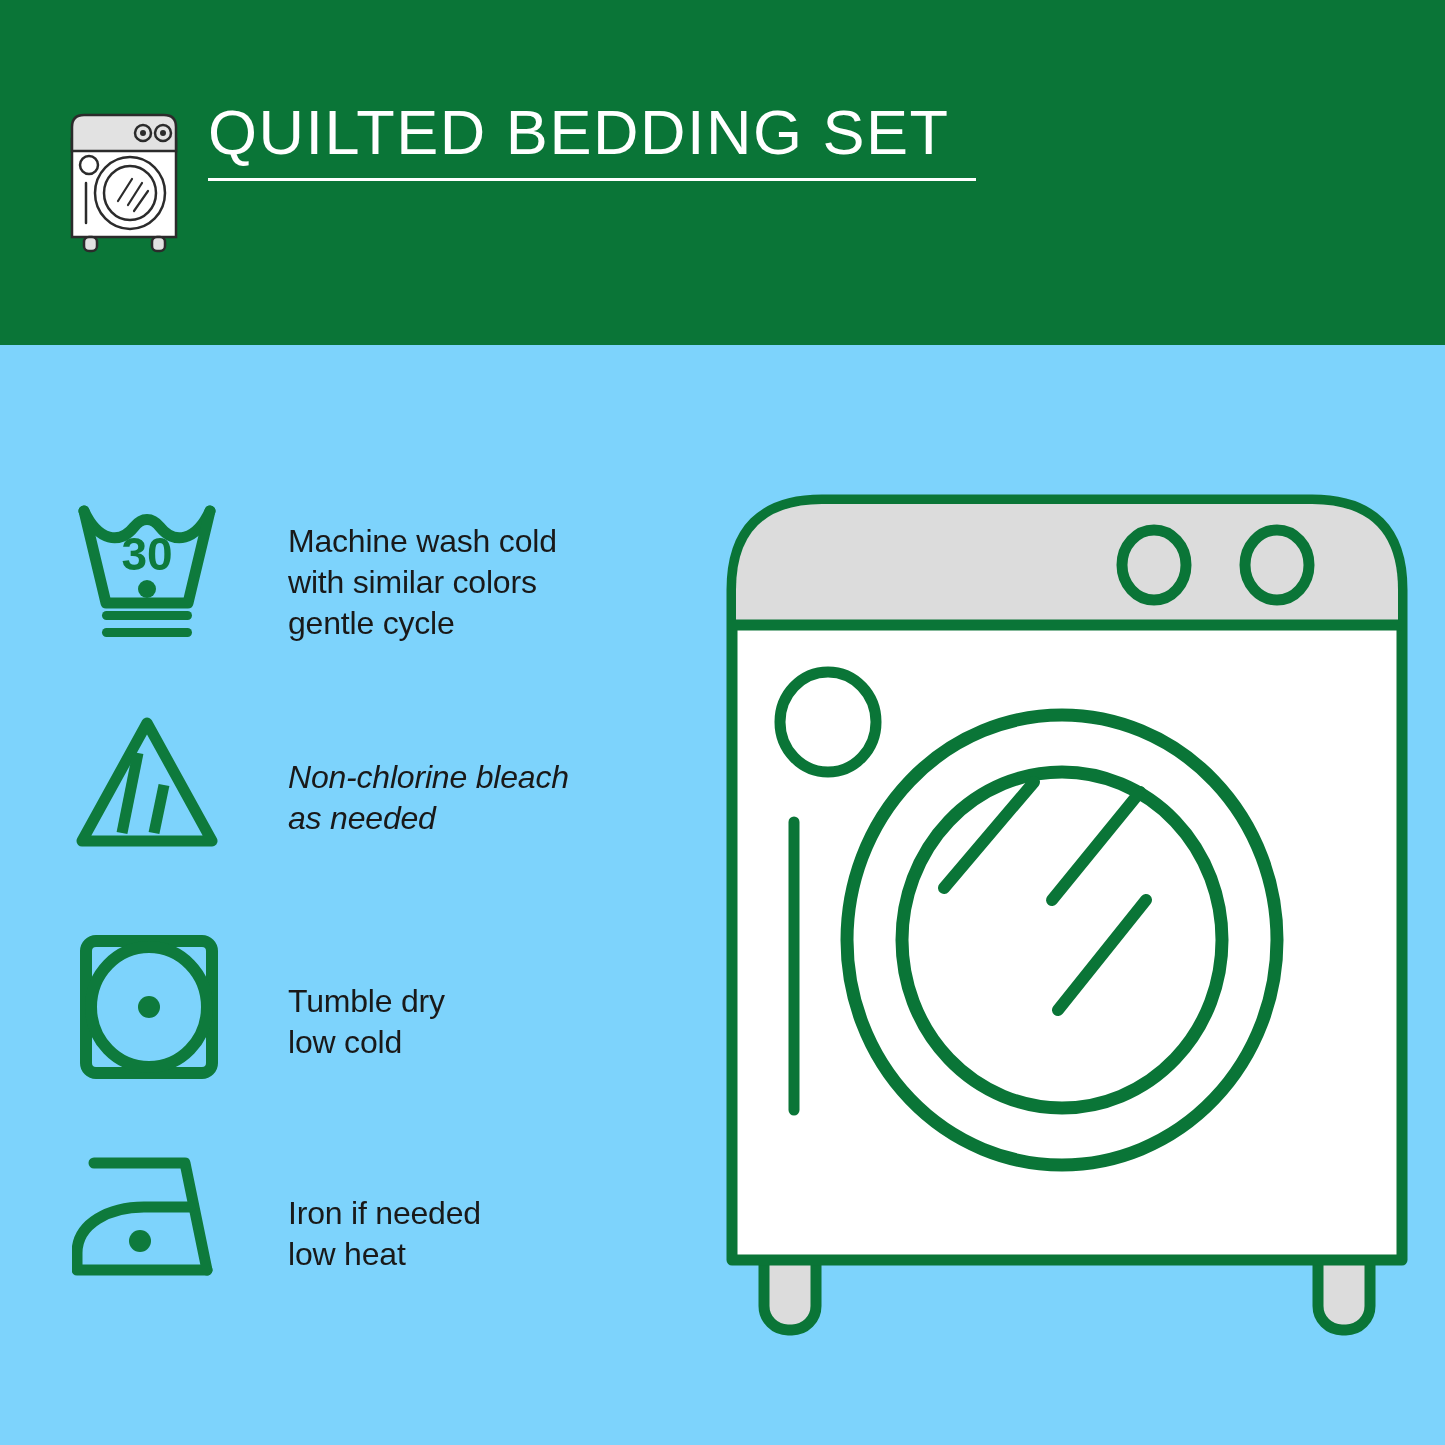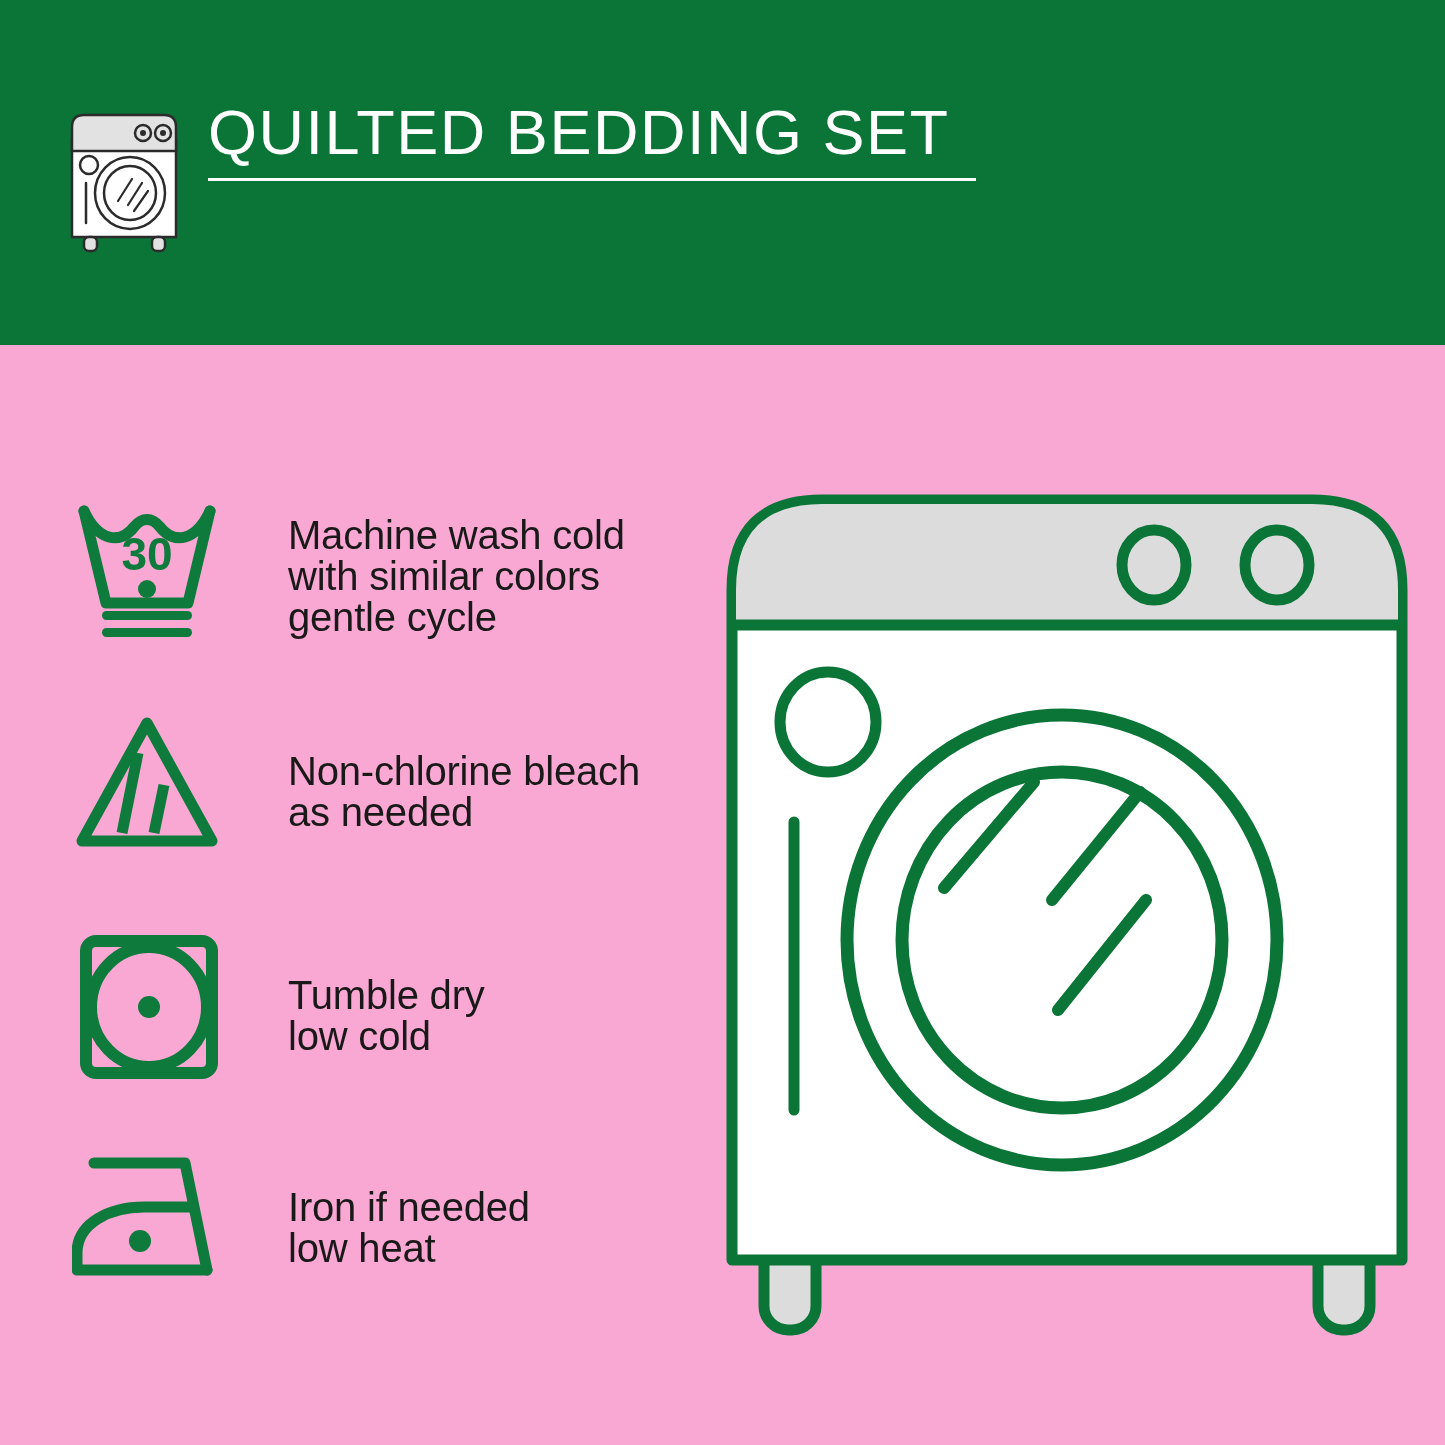--- a/index.html
+++ b/index.html
@@ -7,21 +7,21 @@
     padding: 0;
     background: #ffffff;
   }
   body {
     font-family: "Liberation Sans", sans-serif;
   }
   #page {
     position: relative;
     width: 1445px;
     height: 1445px;
-    background: #f9a8d4;
+    background: #7dd3fc;
     overflow: hidden;
   }
 
   
   #header {
     position: absolute;
     left: 0;
     top: 0;
     width: 1445px;
     height: 345px;
@@ -85,34 +85,35 @@
     left: 72px;
     top: 0;
     width: 160px;
     height: 150px;
   }
   .care-label {
     position: absolute;
     left: 288px;
     font-family: "Liberation Sans", sans-serif;
     font-weight: 400;
-    font-size: 40px;
+    font-size: 32px;
     line-height: 41px;
     color: #191919;
     letter-spacing: -0.2px;
     white-space: pre-line;
+    margin-top: 6px;
   }
 
   #row-wash   { top: 150px; }
   #row-bleach { top: 368px; }
   #row-dry    { top: 588px; }
   #row-iron   { top: 800px; }
 
   #row-wash   .care-label { top: 20px; }
-  #row-bleach .care-label { top: 38px; }
+  #row-bleach .care-label { top: 38px; font-style: italic; }
   #row-dry    .care-label { top: 42px; }
   #row-iron   .care-label { top: 42px; }
 
   
   #machine {
     position: absolute;
     left: 722px;
     top: 470px;
     width: 690px;
     height: 890px;

